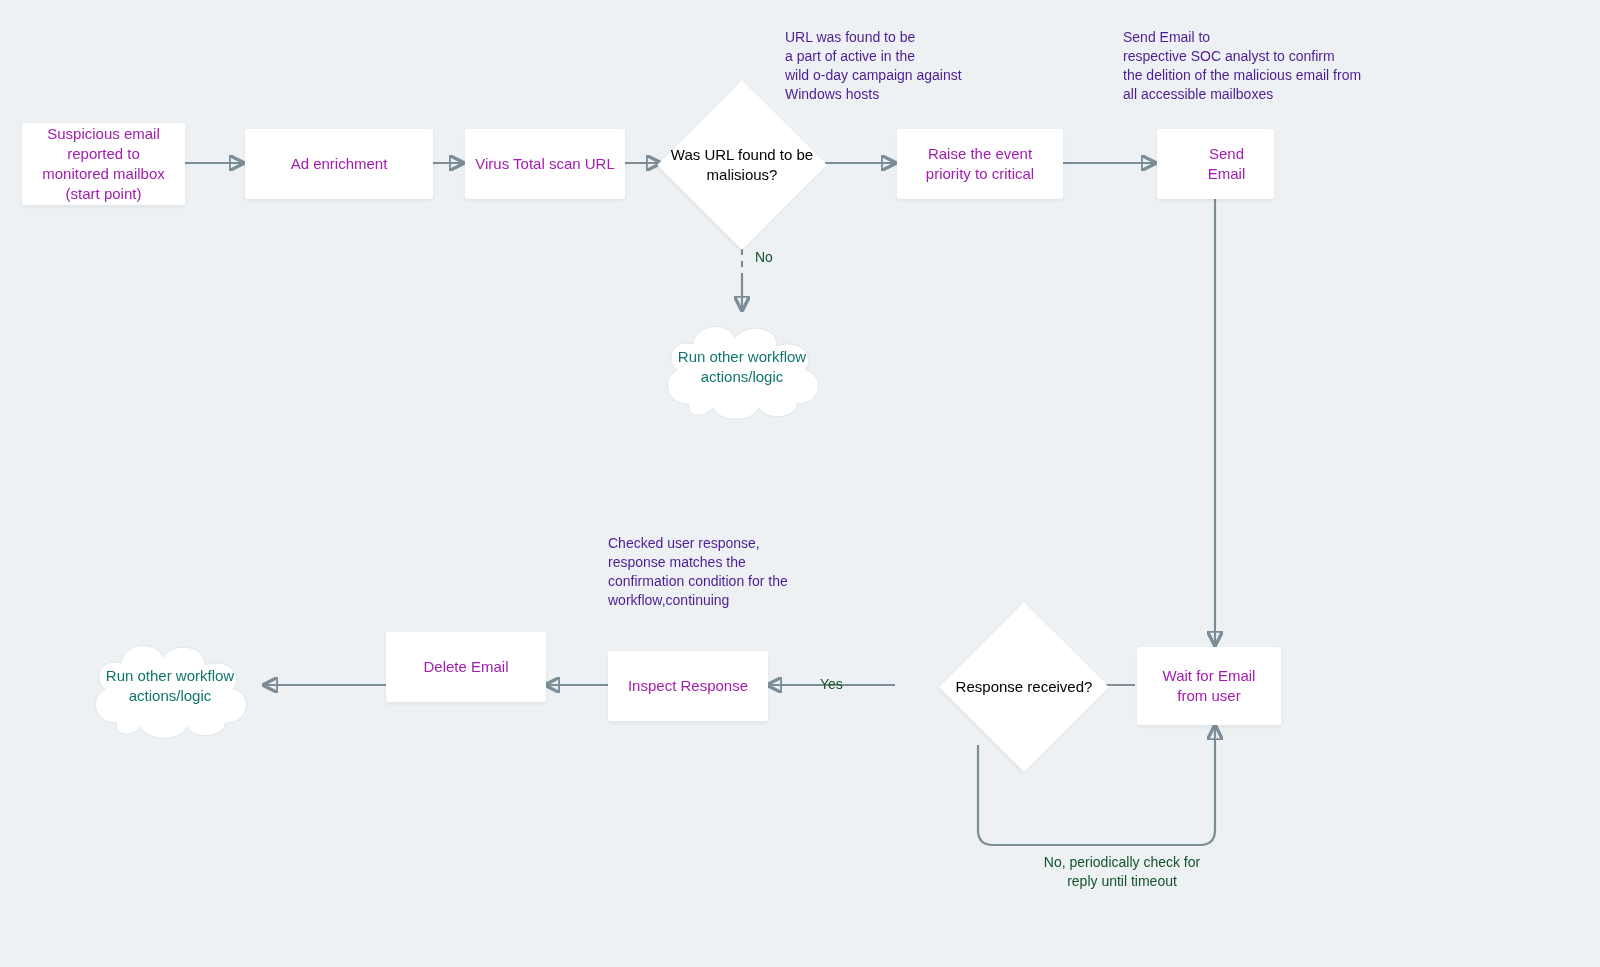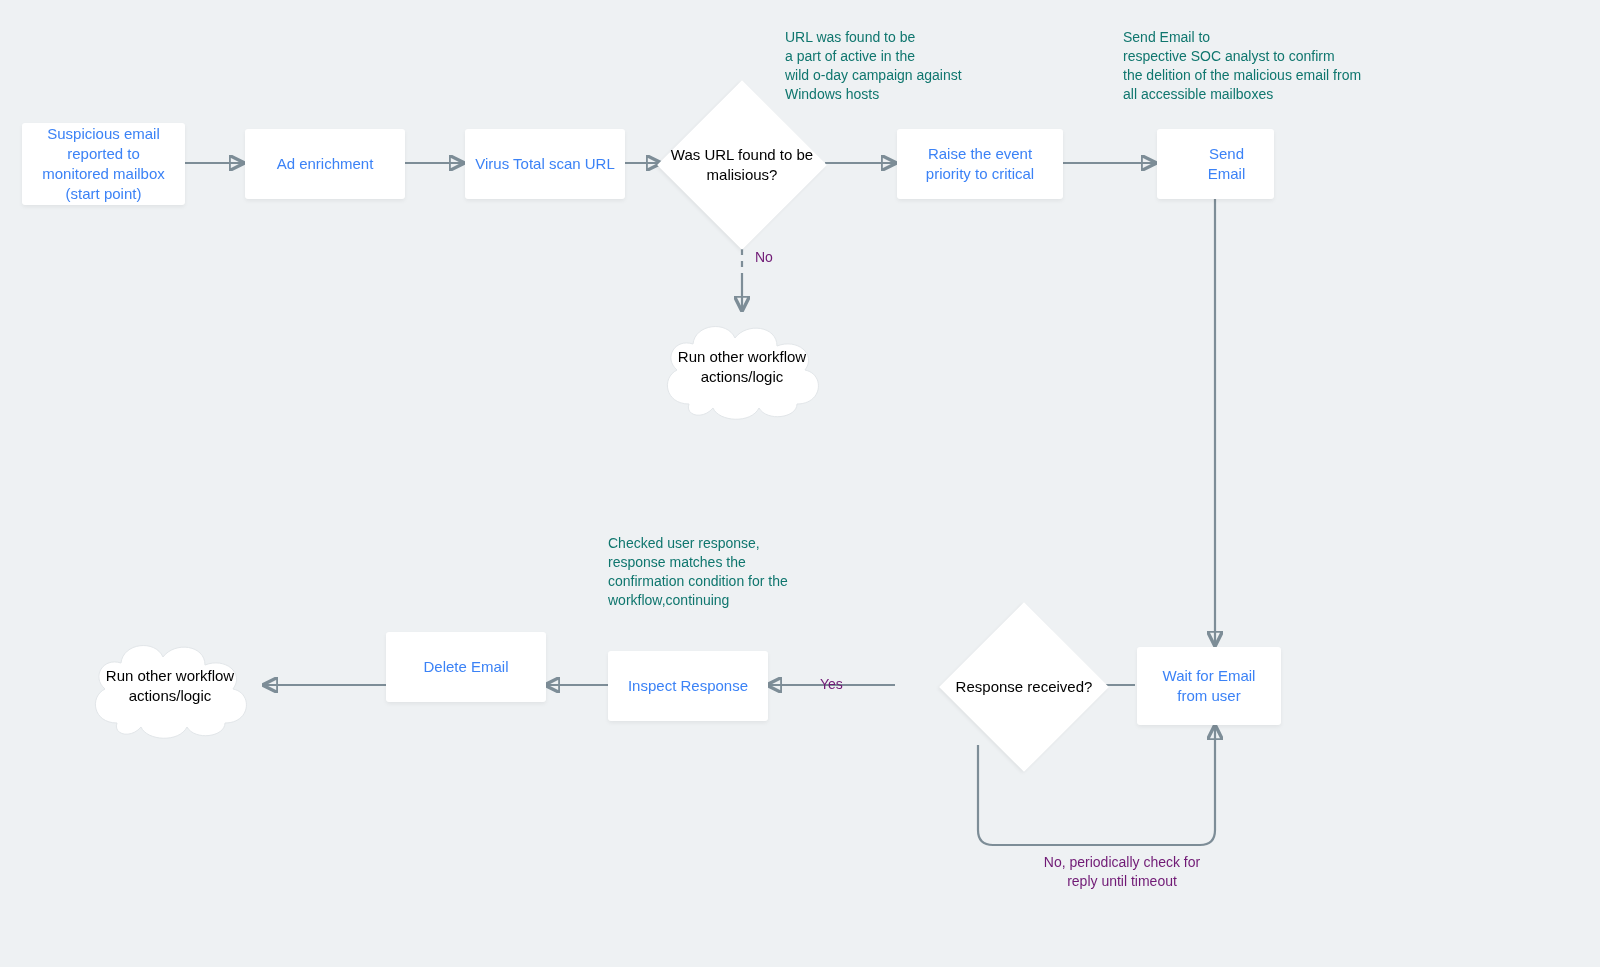--- a/index.html
+++ b/index.html
@@ -17,21 +17,21 @@
   .node{
     position:absolute;
     background:#ffffff;
     display:flex;
     align-items:center;
     justify-content:center;
     text-align:center;
     padding:8px 10px;
     box-sizing:border-box;
     box-shadow:0 2px 4px rgba(0,0,0,0.06);
-    color:#3b82f6;
+    color:#a21caf;
   }
   .rect{border-radius:3px;}
   .diamond{
     position:absolute;
     background:#ffffff;
     width:120px;height:120px;
     transform:rotate(45deg);
     box-shadow:0 2px 4px rgba(0,0,0,0.06);
   }
   .diamond-wrap{
@@ -46,32 +46,32 @@
     padding:0 6px;
     color:#000000;
     max-width:150px;
   }
   .cloud{
     position:absolute;
     width:190px;height:118px;
     display:flex;align-items:center;justify-content:center;
   }
   .cloud svg{position:absolute;left:0;top:0;width:100%;height:100%;}
-  .cloud-label{position:relative;z-index:2;text-align:center;max-width:150px;color:#000000;}
+  .cloud-label{position:relative;z-index:2;text-align:center;max-width:150px;color:#0f766e;}
   .ann{
     position:absolute;
-    color:#0f766e;
+    color:#4c1d95;
     font-size:14px;
     line-height:1.35;
     text-align:left;
     white-space:pre-line;
   }
   .edge-label{
     position:absolute;
-    color:#701a75;
+    color:#14532d;
     font-size:14px;
     text-align:center;
   }
   svg.arrows{position:absolute;left:0;top:0;width:1600px;height:967px;pointer-events:none;}
   svg.arrows line, svg.arrows path{stroke:#7d8d97;stroke-width:2.2;fill:none;}
   svg.arrows path.dash{stroke-dasharray:6 6;}
 </style>
 </head>
 <body>
 
@@ -100,21 +100,21 @@
   <line x1="608" y1="685" x2="546" y2="685" marker-end="url(#ah)"></line>
 
   <line x1="386" y1="685" x2="264" y2="685" marker-end="url(#ah)"></line>
 
   <path d="M 978 745 L 978 830 Q 978 845 993 845 L 1200 845 Q 1215 845 1215 830 L 1215 726" marker-end="url(#ah)"></path>
 </svg>
 
 <div class="node rect" style="left:22px;  top:123px; width:163px; height:82px;">
   <span>Suspicious email reported to monitored mailbox (start point)</span>
 </div>
-<div class="node rect" style="left:245px; top:129px; width:160px; height:70px;">
+<div class="node rect" style="left:245px; top:129px; width:188px; height:70px;">
   <span>Ad enrichment</span>
 </div>
 <div class="node rect" style="left:465px; top:129px; width:160px; height:70px;">
   <span>Virus Total scan URL</span>
 </div>
 
 <div class="diamond-wrap" style="left:657px; top:80px;">
   <div class="diamond"></div>
   <div class="diamond-label">Was URL found to be malisious?</div>
 </div>

